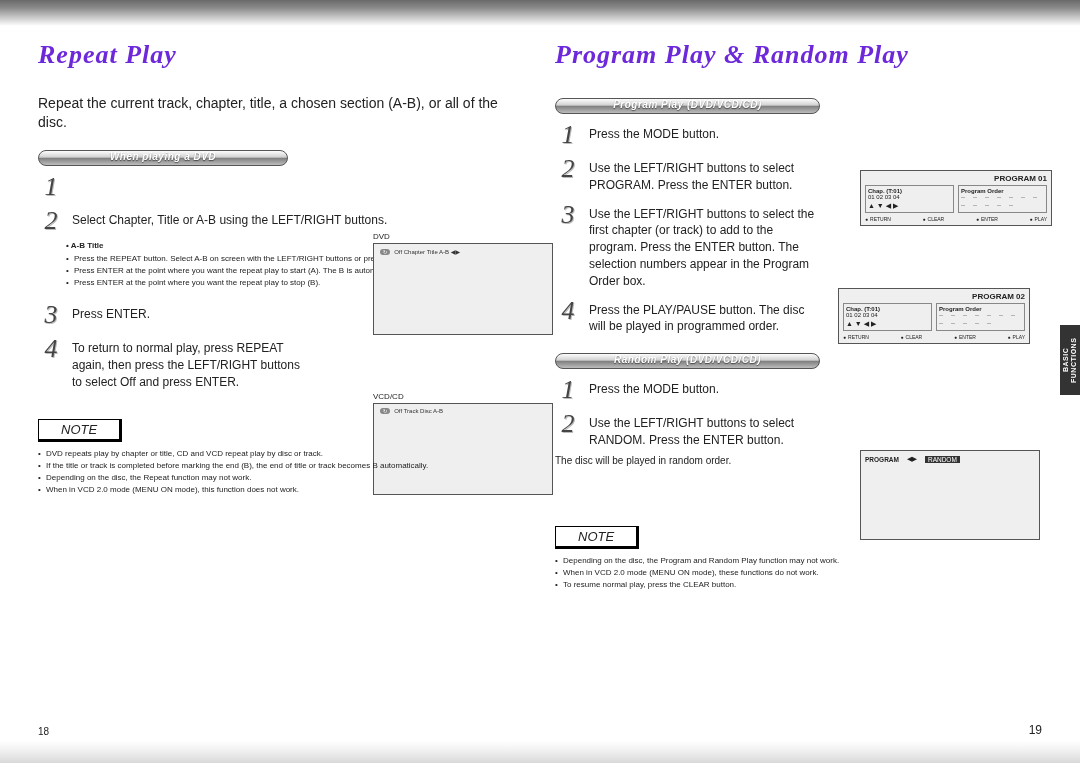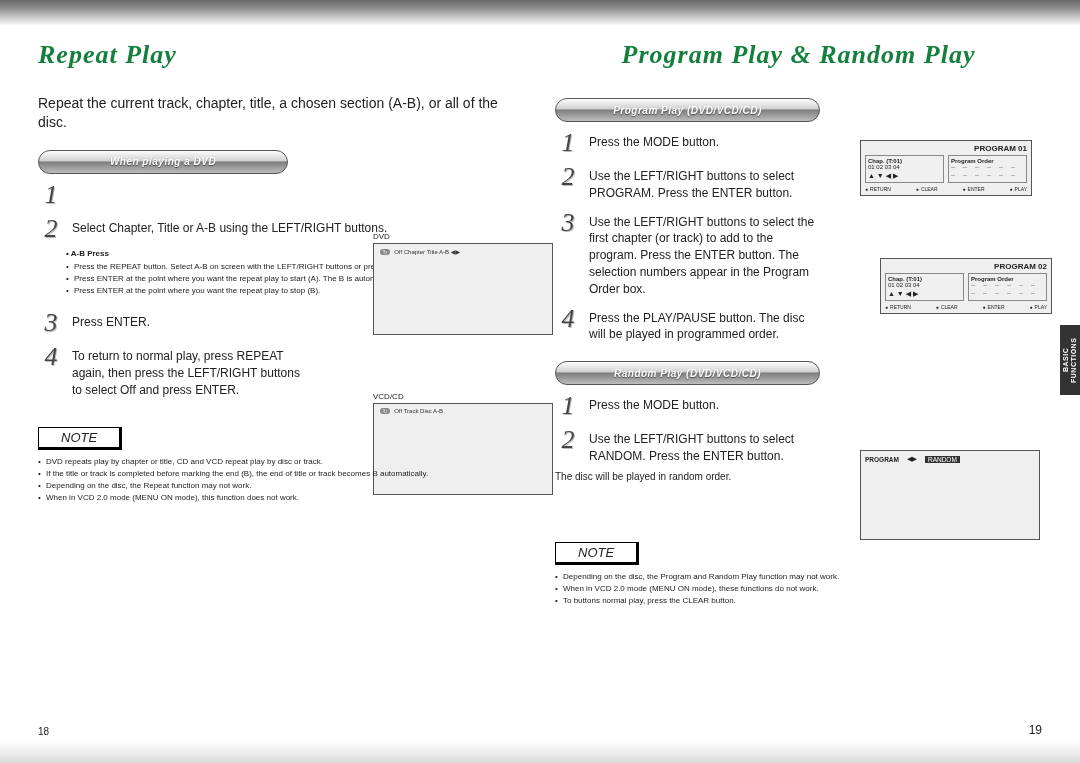--- a/index.html
+++ b/index.html
@@ -4,27 +4,27 @@
 <style>
   * { box-sizing: border-box; margin: 0; padding: 0; }
   html, body { width: 1080px; height: 763px; font-family: Arial, Helvetica, sans-serif; color: #222; background:#fff; }
   .page { position: relative; width: 1080px; height: 763px; background:#fff; overflow:hidden; }
   .topgrad { position:absolute; top:0; left:0; width:100%; height:26px;
     background: linear-gradient(to bottom, #6a6a6a 0%, #8a8a8a 30%, #bdbdbd 60%, #ffffff 100%); }
   .bottomgrad { position:absolute; bottom:0; left:0; width:100%; height:22px;
     background: linear-gradient(to top, #d9d9d9 0%, #f2f2f2 60%, #ffffff 100%); }
   .cols { display:flex; gap:30px; padding: 40px 38px 0 38px; position:relative; z-index:2; }
   .col { flex:1; position:relative; }
-  h1.title { font-family: Georgia, 'Times New Roman', serif; font-weight:bold; font-style:italic; font-size:26px; color:#15803d; letter-spacing:1px; }
-  .title-right { text-align:center; }
+  h1.title { font-family: Georgia, 'Times New Roman', serif; font-weight:bold; font-style:italic; font-size:26px; color:#6d28d9; letter-spacing:1px; }
+  .title-right { text-align:left; }
   .intro { font-size:14px; margin-top:24px; line-height:1.35; }
-  .pill { position:relative; width:250px; height:24px; margin-top:18px; margin-bottom:6px;
+  .pill { position:relative; width:250px; height:16px; margin-top:18px; margin-bottom:6px;
     border-radius:12px; border:1px solid #555;
     background: linear-gradient(to bottom,#fdfdfd 0%, #d0d0d0 45%, #7d7d7d 50%, #bdbdbd 100%);
-    display:flex; align-items:center; justify-content:center; }
+    display:flex; justify-content:center; }
   .pill span { color:#fff; font-weight:bold; font-size:10px; font-style:italic; letter-spacing:0.5px; text-shadow:0 1px 1px rgba(0,0,0,0.5); }
   .step-row { display:flex; gap:8px; margin-top:8px; }
   .step-num { font-family: Georgia, 'Times New Roman', serif; font-style:italic; font-size:26px; color:#444; width:26px; text-align:center; line-height:1; text-shadow:1px 1px 0 #bbb; flex-shrink:0; }
   .step-text { font-size:12px; line-height:1.4; padding-top:4px; }
   .sub-bullets { font-size:8px; line-height:1.45; margin-top:6px; margin-left:28px; }
   .sub-bullets .subhead { font-weight:bold; margin-bottom:2px; }
   .sub-bullets .bul { position:relative; padding-left:8px; }
   .sub-bullets .bul::before { content:"•"; position:absolute; left:0; }
   .note-tag { display:inline-block; border:1px solid #000; border-right:3px solid #000; border-bottom:3px solid #000; padding:2px 22px; font-size:13px; font-style:italic; font-weight:normal; margin-top:28px; }
   .note-list { font-size:8px; line-height:1.5; margin-top:6px; }
@@ -33,32 +33,32 @@
   .osd-label { font-size:8px; margin-bottom:2px; }
   .osd-box { width:180px; height:92px; border:1px solid #555; background:#efefef; padding:4px 6px; font-size:6px; color:#333; }
   .osd-box .osd-ln { display:flex; gap:4px; align-items:center; }
   .osd-box .rbt { display:inline-block; padding:0 3px; border-radius:6px; background:#888; color:#fff; font-size:5px; }
   .osd-col-right { position:absolute; left:335px; }
   .osd-dvd  { top:192px; }
   .osd-vcd  { top:352px; }
   .page-num-l { position:absolute; bottom:26px; left:38px; font-size:10px; z-index:5; }
   .page-num-r { position:absolute; bottom:26px; right:38px; font-size:12px; z-index:5; }
   
-  .prog-box { position:absolute; width:172px; border:1px solid #555; background:#efefef; font-size:6px; padding:3px 4px; }
+  .prog-box { position:absolute; width:192px; border:1px solid #555; background:#efefef; font-size:6px; padding:3px 4px;margin-top:30px; }
   .prog-box .phdr { text-align:right; font-weight:bold; font-size:8px; margin-bottom:2px; }
   .prog-box .ptbl { display:flex; gap:4px; }
   .prog-box .ptbl > div { border:1px solid #888; padding:2px; flex:1; }
   .prog-box .plbl { font-weight:bold; font-size:6px; }
   .prog-box .dots { display:flex; flex-wrap:wrap; gap:2px; font-size:6px; color:#555; }
   .prog-box .dots span { width:10px; }
   .prog-box .arrows { margin-top:2px; font-size:7px; display:flex; gap:5px; }
   .prog-box .ftr { display:flex; justify-content:space-between; font-size:5px; margin-top:3px; }
   .prog-box .ftr span::before { content:"●"; margin-right:2px; font-size:5px; }
   .prog1 { left:860px; top:140px; right:auto; }
-  .prog2 { left:880px; top:258px; right:auto; }
+  .prog2 { left:838px; top:258px; right:auto; }
   .rand-box { position:absolute; left:860px; top:450px; width:180px; height:90px; border:1px solid #555; background:#efefef; font-size:6.5px; padding:4px; }
   .rand-box .rln { display:flex; gap:8px; align-items:center; }
   .rand-box .sel { background:#333; color:#fff; padding:0 3px; }
   .side-tab { position:absolute; right:0; top:325px; width:20px; height:70px; background:#333; color:#fff; font-size:7px; font-weight:bold; display:flex; align-items:center; justify-content:center; z-index:6; }
   .side-tab .vt { writing-mode:vertical-rl; transform:rotate(180deg); line-height:1.2; text-align:center; letter-spacing:0.5px; }
   .after-random { font-size:10px; margin-top:6px; }
   .pill2 { width:265px; }
 </style>
 </head>
 <body>
@@ -84,21 +84,21 @@
       <div class="step-row">
         <div class="step-num">1</div>
       </div>
 
       <div class="step-row">
         <div class="step-num">2</div>
         <div class="step-text">Select Chapter, Title or A-B using the LEFT/RIGHT buttons.</div>
       </div>
 
       <div class="sub-bullets">
-        <div class="subhead">• A-B Press</div>
+        <div class="subhead">• A-B Title</div>
         <div class="bul">Press the REPEAT button. Select A-B on screen with the LEFT/RIGHT buttons or press the A-B button on the remote.</div>
         <div class="bul">Press ENTER at the point where you want the repeat play to start (A). The B is automatically highlighted.</div>
         <div class="bul">Press ENTER at the point where you want the repeat play to stop (B).</div>
       </div>
 
       <div class="step-row" style="margin-top:14px">
         <div class="step-num">3</div>
         <div class="step-text">Press ENTER.</div>
       </div>
 
@@ -173,21 +173,21 @@
       <div class="step-row">
         <div class="step-num">2</div>
         <div class="step-text" style="max-width:235px">Use the LEFT/RIGHT buttons to select RANDOM. Press the ENTER button.</div>
       </div>
       <div class="after-random">The disc will be played in random order.</div>
 
       <div class="note-tag" style="margin-top:60px">NOTE</div>
       <div class="note-list">
         <div class="bul">Depending on the disc, the Program and Random Play function may not work.</div>
         <div class="bul">When in VCD 2.0 mode (MENU ON mode), these functions do not work.</div>
-        <div class="bul">To buttons normal play, press the CLEAR button.</div>
+        <div class="bul">To resume normal play, press the CLEAR button.</div>
       </div>
     </div>
   </div>
 
   <div class="prog-box prog1">
     <div class="phdr">PROGRAM 01</div>
     <div class="ptbl">
       <div>
         <div class="plbl">Chap. (T:01)</div>
         <div>01  02  03  04</div>

